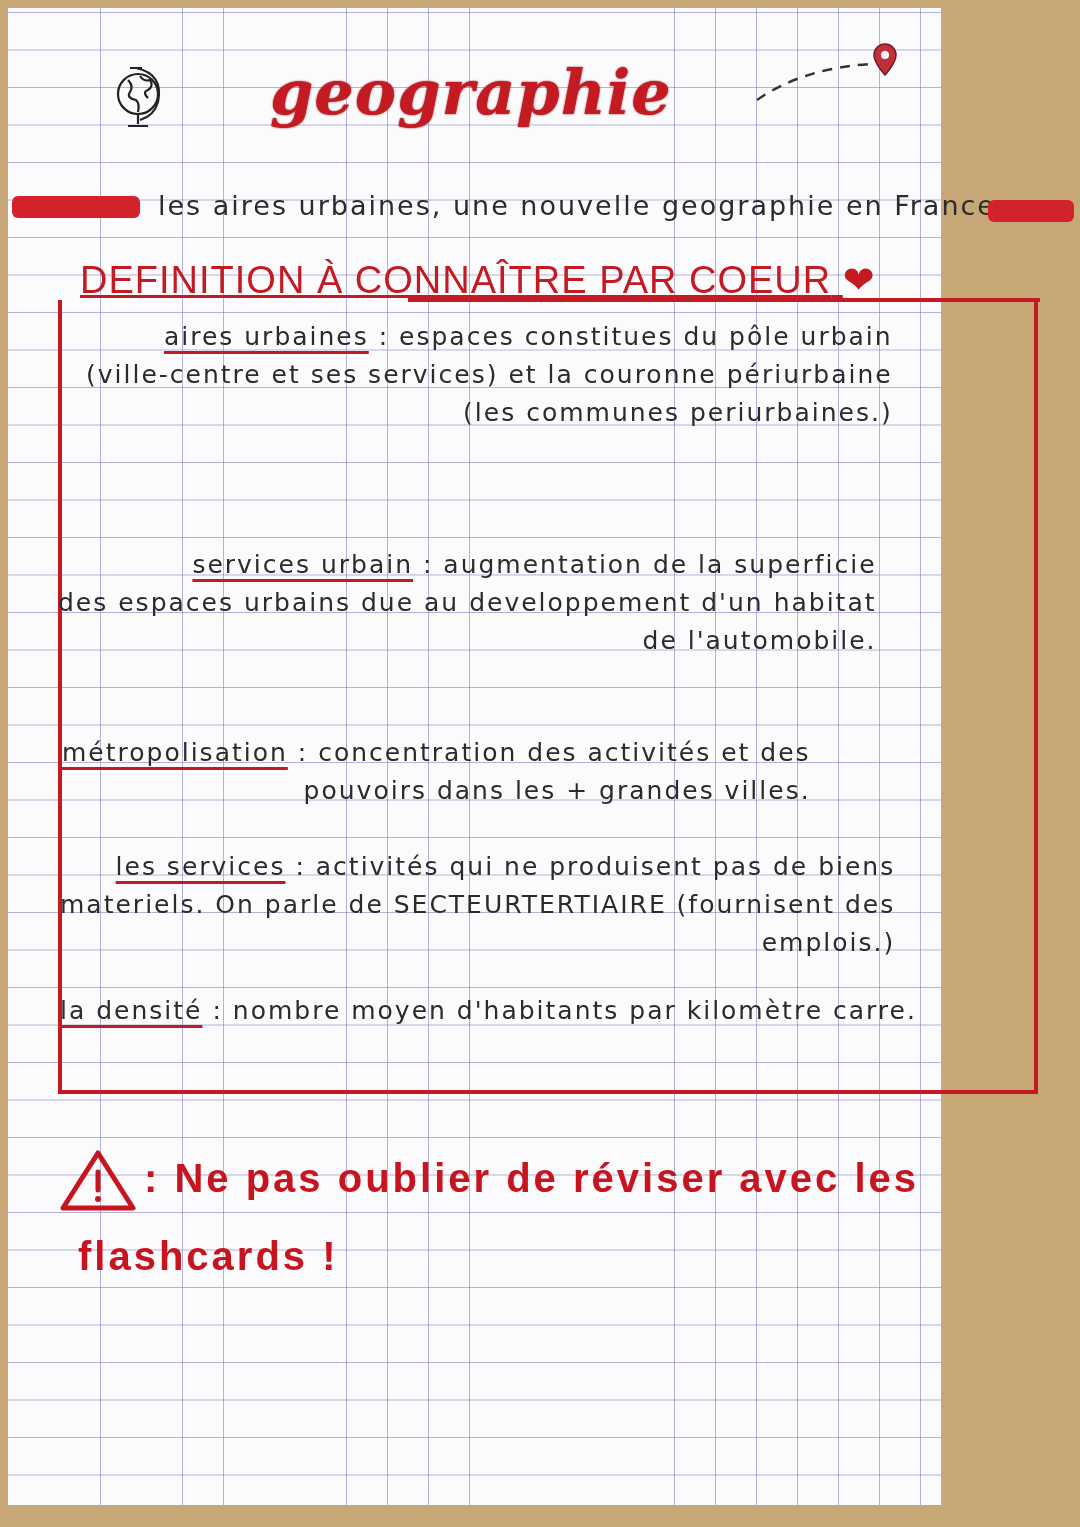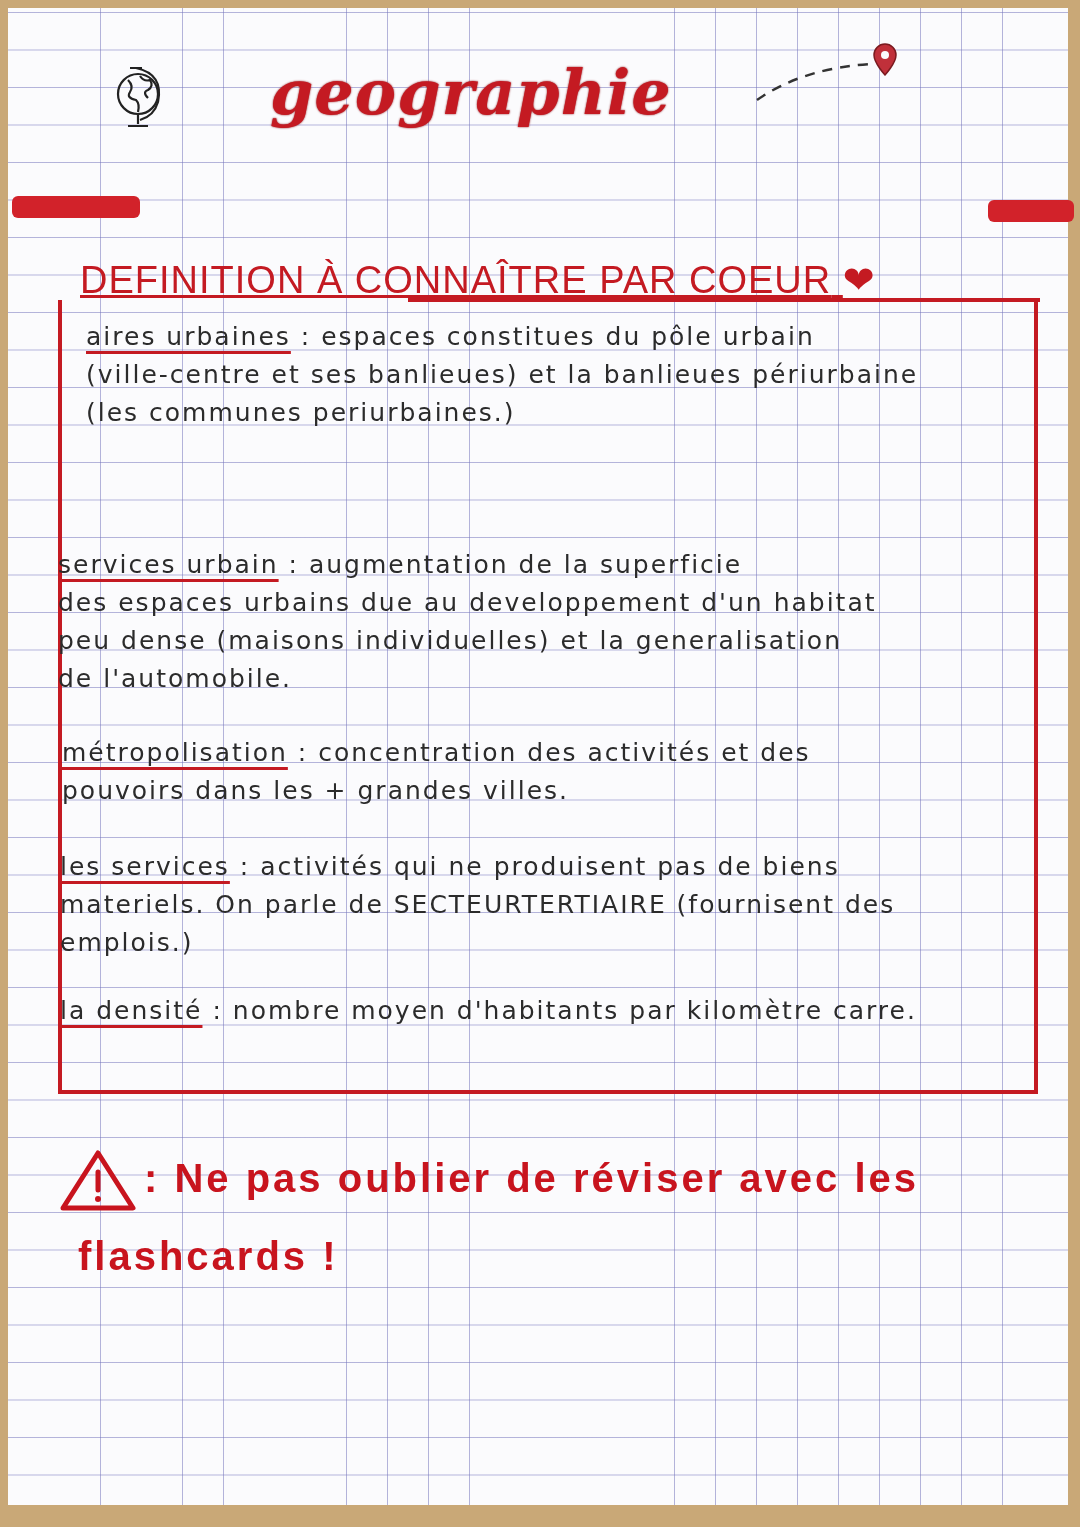--- a/index.html
+++ b/index.html
@@ -1,21 +1,21 @@
 <!DOCTYPE html>
 <html><head>
 <meta charset="utf-8">
 <style>
   html,body{margin:0;padding:0;}
   body{width:1080px;height:1527px;background:#c9a877;position:relative;overflow:hidden;font-family:"DejaVu Sans",sans-serif;}
-  .page{position:absolute;left:8px;top:8px;width:1060px;height:1497px;background-color:#fbfbfd;
+  .page{position:absolute;left:8px;top:8px;width:933px;height:1497px;background-color:#fbfbfd;
     background-image:
       linear-gradient(to right, rgba(120,120,190,0.55) 1px, transparent 1px),
       linear-gradient(to bottom, rgba(120,120,190,0.55) 1px, transparent 1px);
-    background-size:41px 37.5px;background-position:10px 4px;}
+    background-size:41px 37.5px;background-position:10px 4px;text-align:right;}
   .abs{position:absolute;}
   .hw{font-family:"DejaVu Sans",sans-serif;color:#2b2b2b;font-size:25px;letter-spacing:2px;white-space:nowrap;}
   .title{left:262px;top:48px;font-family:"DejaVu Serif",serif;font-style:italic;font-weight:bold;font-size:62px;color:#c41a22;letter-spacing:1px;text-shadow:0 0 2px #8a1015;}
   .marker{background:#d2222a;height:22px;border-radius:6px;}
   .box{left:50px;top:292px;width:972px;height:790px;border:4px solid #c41a22;border-top:none;}
   .boxtop{left:400px;top:290px;width:632px;height:4px;background:#c41a22;}
   .heading{left:72px;top:250px;font-size:38px;color:#c41a22;font-family:"Liberation Sans",sans-serif;letter-spacing:1px;text-decoration:underline;text-decoration-thickness:3px;}
   .term{text-decoration:underline;text-decoration-color:#c41a22;text-decoration-thickness:3px;text-underline-offset:6px;margin-top:12px;}
   .warn{font-family:"Liberation Sans",sans-serif;font-weight:bold;color:#c8141e;font-size:40px;letter-spacing:3px;}
   .line{line-height:38px;}
@@ -36,41 +36,41 @@
 
   <div class="abs title">geographie</div>
 
   <svg class="abs" style="left:745px;top:30px" width="160" height="70" viewBox="0 0 160 70">
     <path d="M4 62 Q50 30 118 26" fill="none" stroke="#333" stroke-width="2.5" stroke-dasharray="10 8"></path>
     <path d="M132 6 a11 11 0 0 1 11 11 c0 8 -11 20 -11 20 c0 0 -11 -12 -11 -20 a11 11 0 0 1 11 -11z" fill="#c0303a" stroke="#7a1a1f" stroke-width="1.5"></path>
     <circle cx="132" cy="17" r="4" fill="#fbfbfd"></circle>
   </svg>
 
   <div class="abs marker" style="left:4px;top:188px;width:128px;"></div>
+  <div class="abs hw" style="left:150px;top:182px;font-size:27px;">les aires urbaines, une nouvelle geographie en France</div>
   <div class="abs marker" style="left:980px;top:192px;width:86px;"></div>
 
   <div class="abs heading">
     <span>DEFINITION À CONNAÎTRE PAR COEUR</span>
     <span style="text-decoration:none;display:inline-block;">❤</span>
   </div>
 
   <div class="abs boxtop"></div>
   <div class="abs box"></div>
 
   <div class="abs hw line" style="left:78px;top:310px;">
     <div><span class="term">aires urbaines</span> <span>: espaces constitues du pôle urbain</span></div>
-    <div>(ville-centre et ses banlieues) et la banlieues périurbaine</div>
+    <div>(ville-centre et ses services) et la couronne périurbaine</div>
     <div>(les communes periurbaines.)</div>
   </div>
 
 
   <div class="abs hw line" style="left:50px;top:538px;">
     <div><span class="term">services urbain</span> <span>: augmentation de la superficie</span></div>
     <div>des espaces urbains due au developpement d'un habitat</div>
-    <div>peu dense (maisons individuelles) et la generalisation</div>
     <div>de l'automobile.</div>
   </div>
 
   <div class="abs hw line" style="left:52px;top:840px;">
     <div><span class="term">les services</span> <span>: activités qui ne produisent pas de biens</span></div>
     <div>materiels. On parle de SECTEURTERTIAIRE (fournisent des</div>
     <div>emplois.)</div>
   </div>
 
   <div class="abs hw line" style="left:54px;top:726px;">

